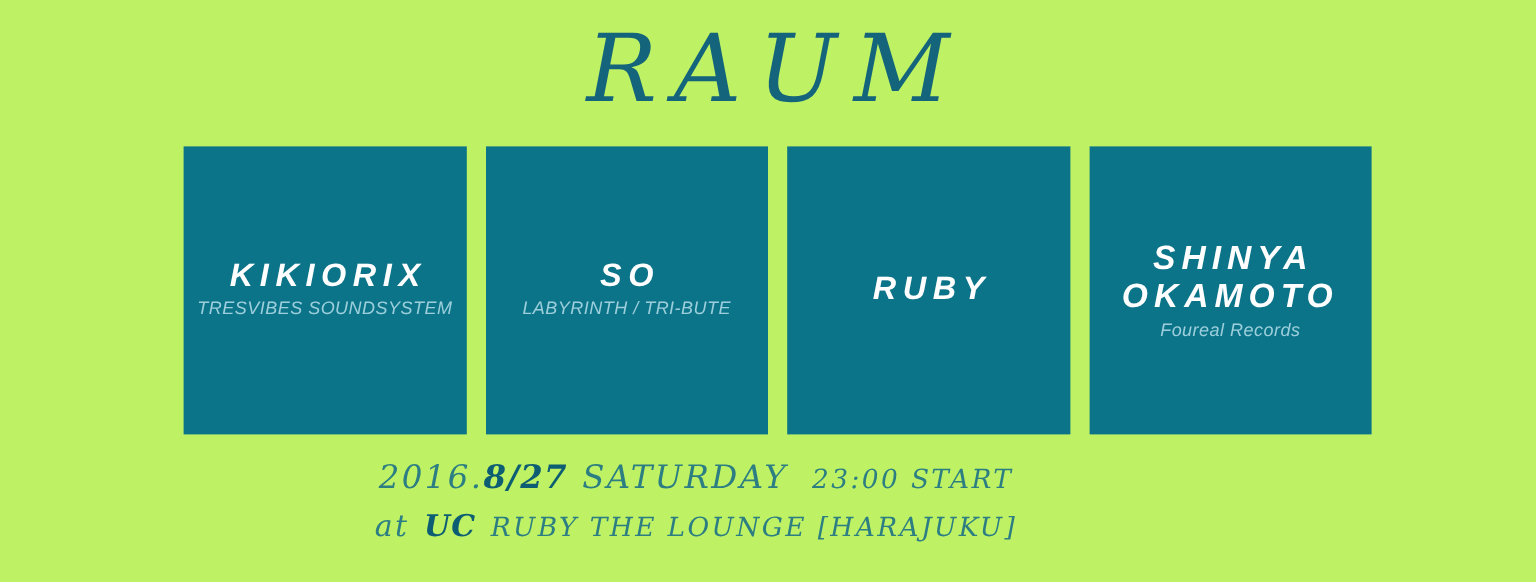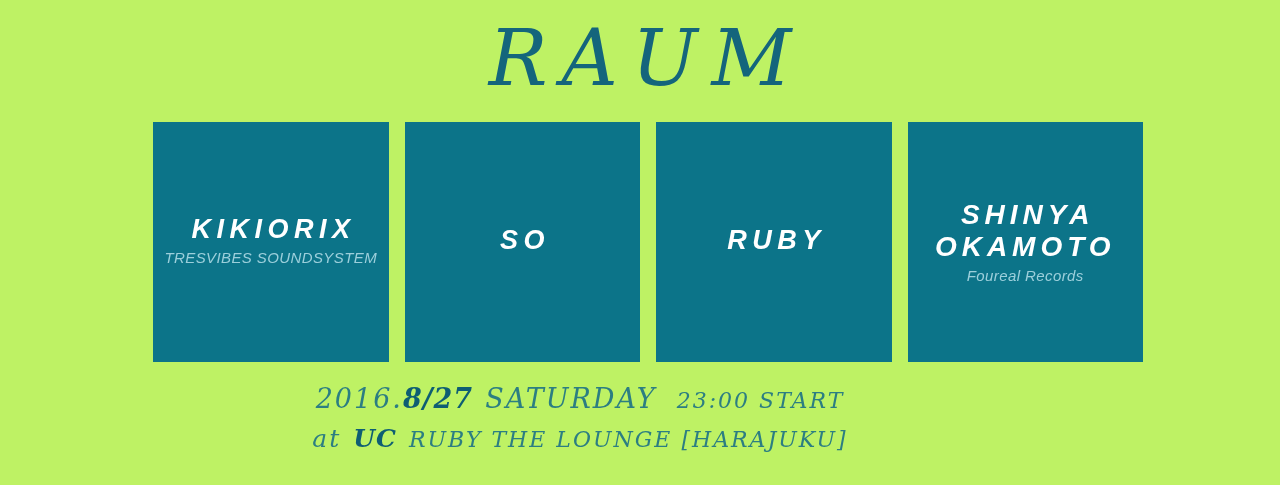--- a/index.html
+++ b/index.html
@@ -157,20 +157,21 @@
     <div class="card">
       <div class="card-inner single">
         <div class="artist-name">KIKIORIX</div>
         <div class="artist-sub">TRESVIBES SOUNDSYSTEM</div>
       </div>
     </div>
 
     <div class="card">
       <div class="card-inner single">
         <div class="artist-name">SO</div>
+        <div class="artist-sub">LABYRINTH / TRI-BUTE</div>
       </div>
     </div>
 
     <div class="card">
       <div class="card-inner single">
         <div class="artist-name">RUBY</div>
 
       </div>
     </div>
 

